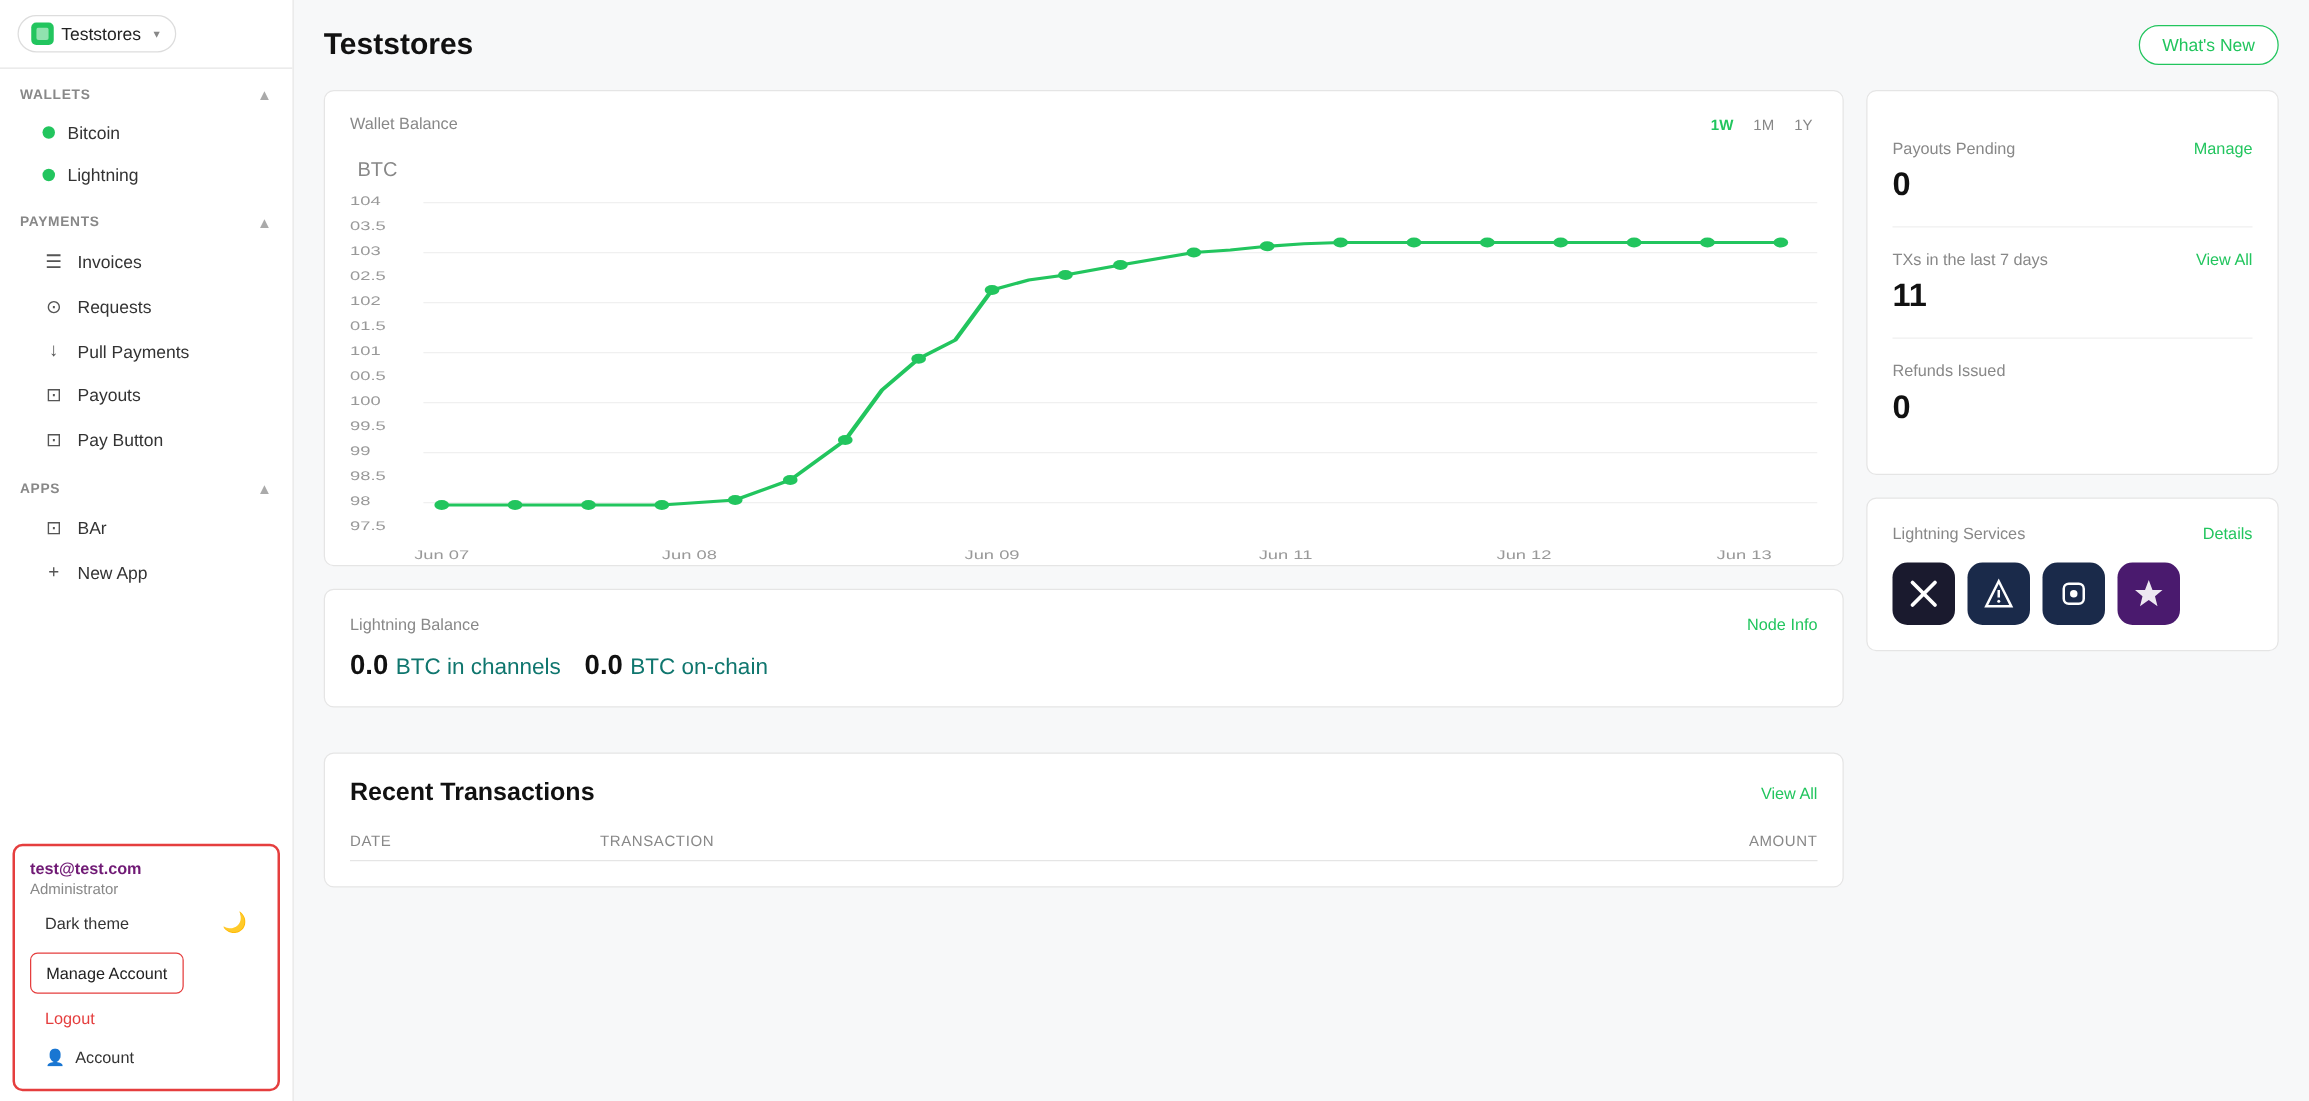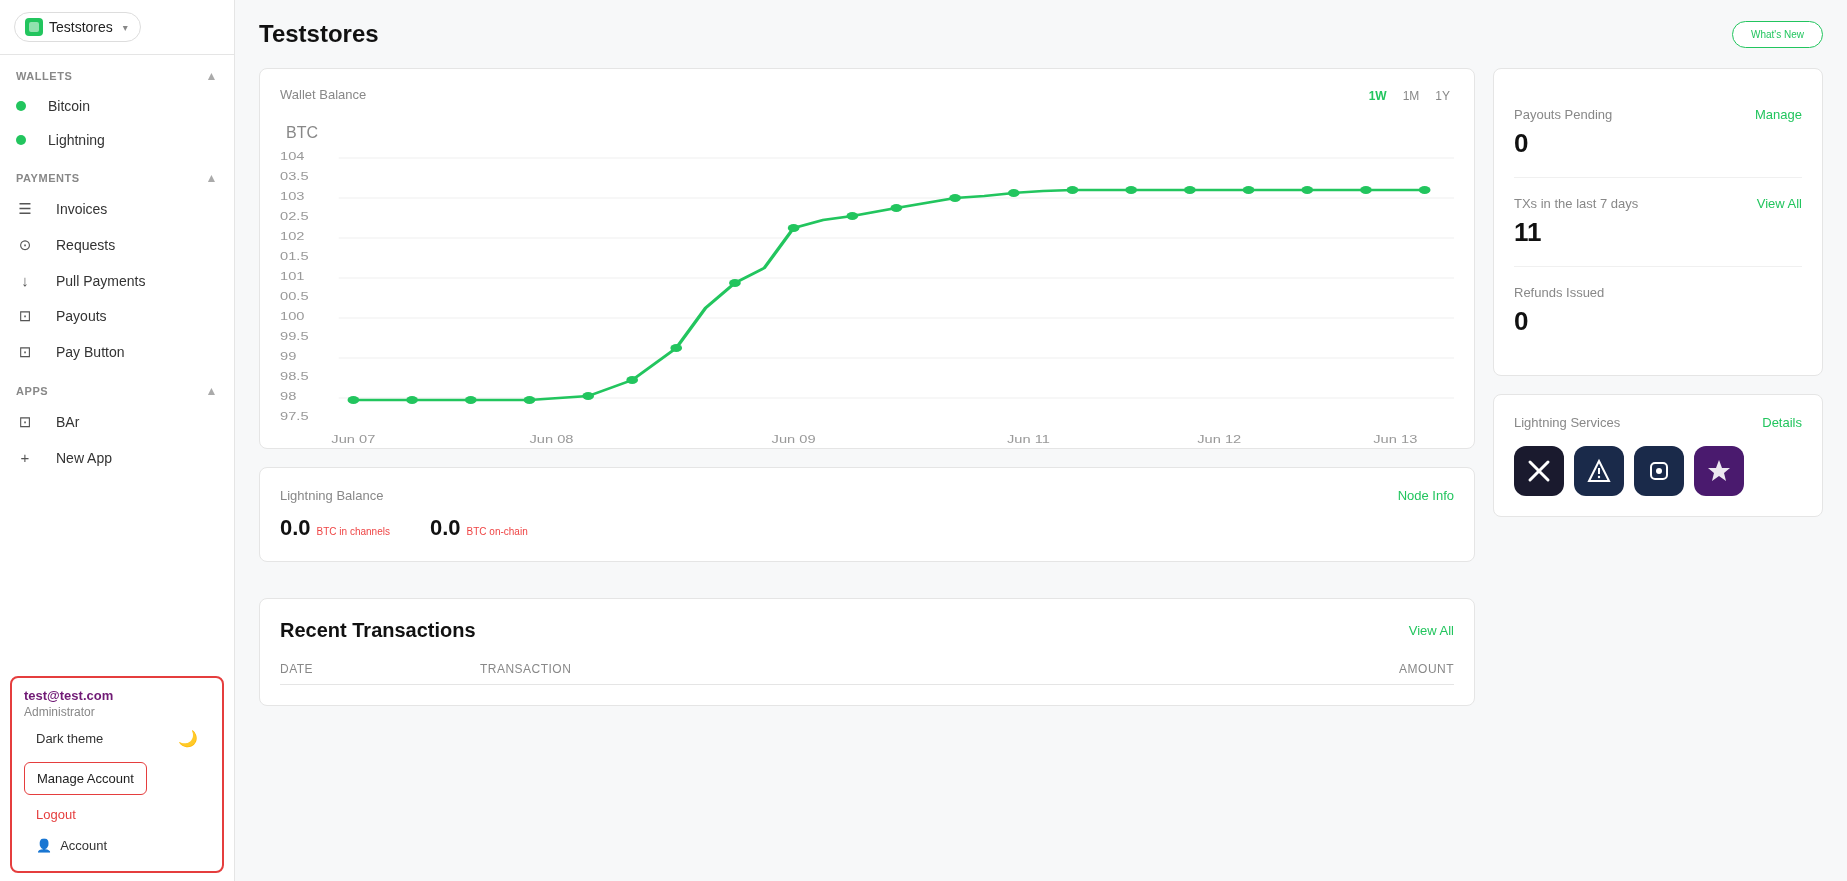--- a/index.html
+++ b/index.html
@@ -54,27 +54,28 @@
       letter-spacing: 0.05em;
       display: flex;
       align-items: center;
       justify-content: space-between;
     }
     .section-collapse { cursor: pointer; color: #aaa; font-size: 12px; }
 
     .sidebar-item {
       display: flex;
       align-items: center;
-      gap: 22px;
+      gap: 10px;
       padding: 9px 16px;
       cursor: pointer;
       color: #333;
       font-size: 14px;
       border-radius: 0;
       transition: background 0.15s;
+      margin-left: 18px;
     }
     .sidebar-item .dot {
       width: 10px; height: 10px;
       border-radius: 50%;
       background: #22c55e;
       flex-shrink: 0;
     }
     .sidebar-item-icon { font-size: 15px; color: #555; flex-shrink: 0; width: 18px; text-align: center; }
 
     
@@ -149,21 +150,21 @@
       justify-content: space-between;
       margin-bottom: 20px;
     }
     .page-title { font-size: 24px; font-weight: 700; color: #111; }
     .whats-new-btn {
       border: 1px solid #22c55e;
       color: #22c55e;
       background: #fff;
       border-radius: 20px;
       padding: 7px 18px;
-      font-size: 10px;
+      font-size: 14px;
       cursor: pointer;
       font-weight: 500;
     }
 
     
     .dashboard-grid {
       display: grid;
       grid-template-columns: 1fr 330px;
       gap: 18px;
     }
@@ -193,24 +194,24 @@
     .stat-header { display: flex; justify-content: space-between; align-items: center; margin-bottom: 6px; }
     .stat-label { font-size: 13px; color: #888; }
     .stat-action { font-size: 13px; color: #22c55e; cursor: pointer; font-weight: 500; }
     .stat-value { font-size: 26px; font-weight: 700; color: #111; }
 
     
     .lightning-card { margin-top: 0; }
     .lightning-header { display: flex; justify-content: space-between; align-items: center; margin-bottom: 12px; }
     .lightning-label { font-size: 13px; color: #888; }
     .node-info-link { font-size: 13px; color: #22c55e; cursor: pointer; font-weight: 500; }
-    .lightning-balances { display: flex; gap: 40px; align-items: flex-start; }
+    .lightning-balances { display: flex; gap: 19px; align-items: flex-start; }
     .lightning-balance-item { display: flex; align-items: baseline; gap: 6px; }
     .lightning-balance-value { font-size: 22px; font-weight: 700; color: #111; }
-    .lightning-balance-unit { font-size: 10px; color: #ef4444; }
+    .lightning-balance-unit { font-size: 18px; color: #0f766e; }
     .services-header { display: flex; justify-content: space-between; margin-bottom: 16px; gap: 28px; }
     .services-label { font-size: 13px; color: #888; }
     .details-link { font-size: 13px; color: #22c55e; cursor: pointer; font-weight: 500; }
     .services-icons { display: flex; gap: 10px; }
     .service-icon {
       width: 50px; height: 50px;
       border-radius: 12px;
       display: flex; align-items: center; justify-content: center;
       font-size: 22px;
       cursor: pointer;

